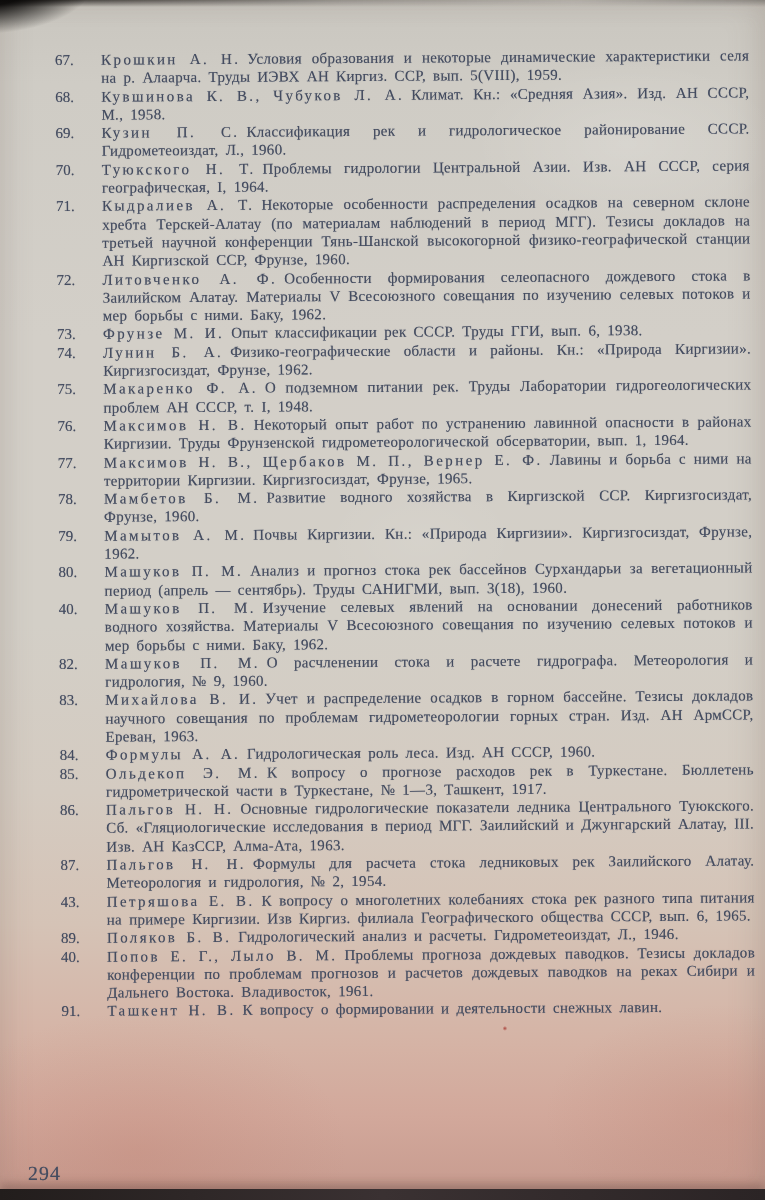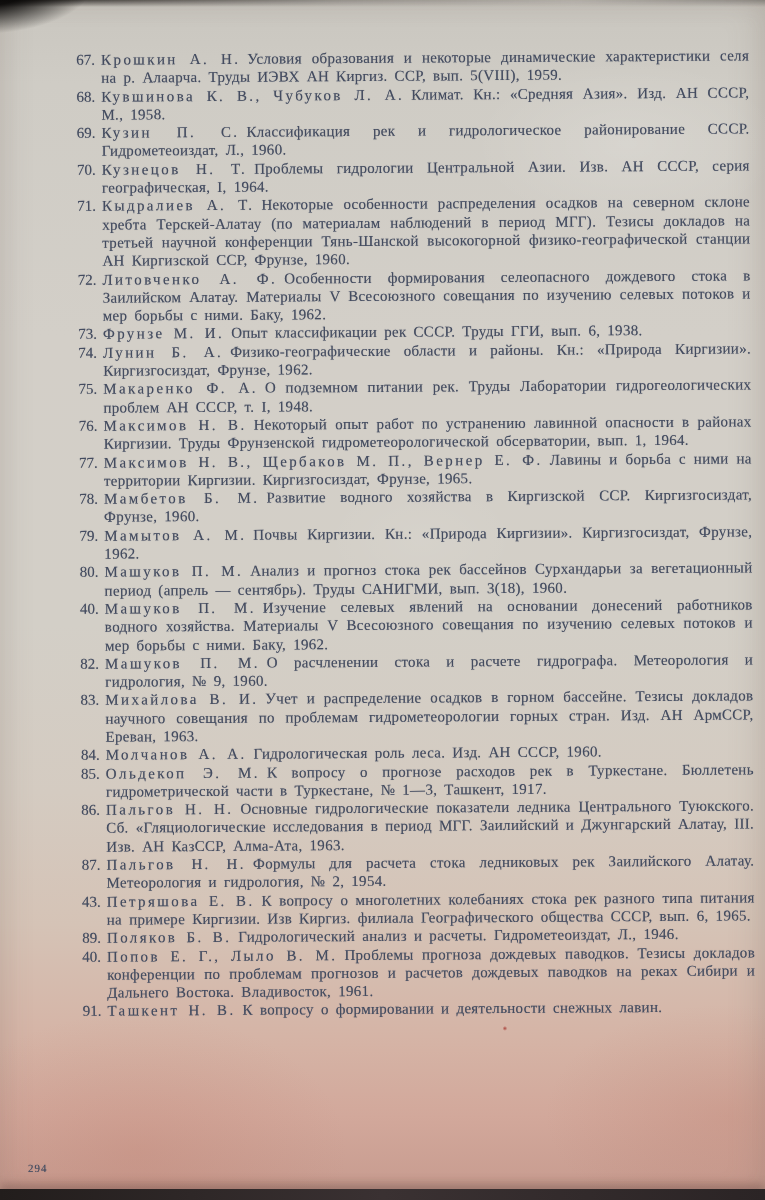--- a/index.html
+++ b/index.html
@@ -59,45 +59,45 @@
     color:var(--ink);
     font-family:"Liberation Serif","DejaVu Serif",serif;
     font-size:15px;line-height:18.3px;
     text-shadow:0 0 .7px rgba(68,76,96,.55);
   }
   .entry{
     position:relative;padding-left:46px;
     text-align:justify;
     letter-spacing:.3px;word-spacing:3px;
   }
-  .entry .num{position:absolute;left:0;top:0;width:40px;text-align:right;letter-spacing:0;}
+  .entry .num{position:absolute;left:0;top:0;width:40px;letter-spacing:0;}
   .entry .author{letter-spacing:2.4px;margin-right:7px;}
   .page-number{
     position:absolute;top:1162px;left:28px;
     color:var(--ink);
     font-family:"Liberation Serif","DejaVu Serif",serif;
-    font-size:11px;letter-spacing:1px;
+    font-size:20px;letter-spacing:1px;
     text-shadow:0 0 .7px rgba(68,76,96,.55);
     transform:rotate(-.38deg);
   }
 </style>
 </head>
 <body>
 
 <div class="scan">
   <div class="blotches"></div>
 
   <div class="content">
   <div class="entry"><span class="num">67.</span><span class="author">Крошкин А. Н.</span><span class="rest">Условия образования и некоторые динамические характеристики селя на р. Алаарча. Труды ИЭВХ АН Киргиз. ССР, вып. 5(VIII), 1959.</span></div>
 
   <div class="entry"><span class="num">68.</span><span class="author">Кувшинова К. В., Чубуков Л. А.</span><span class="rest">Климат. Кн.: «Средняя Азия». Изд. АН СССР, М., 1958.</span></div>
 
   <div class="entry"><span class="num">69.</span><span class="author">Кузин П. С.</span><span class="rest">Классификация рек и гидрологическое районирование СССР. Гидрометеоиздат, Л., 1960.</span></div>
 
-  <div class="entry"><span class="num">70.</span><span class="author">Кузнецов Н. Т.</span><span class="rest">Проблемы гидрологии Центральной Азии. Изв. АН СССР, серия географическая, I, 1964.</span></div>
+  <div class="entry"><span class="num">70.</span><span class="author">Туюкского Н. Т.</span><span class="rest">Проблемы гидрологии Центральной Азии. Изв. АН СССР, серия географическая, I, 1964.</span></div>
 
   <div class="entry"><span class="num">71.</span><span class="author">Кыдралиев А. Т.</span><span class="rest">Некоторые особенности распределения осадков на северном склоне хребта Терскей-Алатау (по материалам наблюдений в период МГГ). Тезисы докладов на третьей научной конференции Тянь-Шанской высокогорной физико-географической станции АН Киргизской ССР, Фрунзе, 1960.</span></div>
 
   <div class="entry"><span class="num">72.</span><span class="author">Литовченко А. Ф.</span><span class="rest">Особенности формирования селеопасного дождевого стока в Заилийском Алатау. Материалы V Всесоюзного совещания по изучению селевых потоков и мер борьбы с ними. Баку, 1962.</span></div>
 
   <div class="entry"><span class="num">73.</span><span class="author">Фрунзе М. И.</span><span class="rest">Опыт классификации рек СССР. Труды ГГИ, вып. 6, 1938.</span></div>
 
   <div class="entry"><span class="num">74.</span><span class="author">Лунин Б. А.</span><span class="rest">Физико-географические области и районы. Кн.: «Природа Киргизии». Киргизгосиздат, Фрунзе, 1962.</span></div>
 
   <div class="entry"><span class="num">75.</span><span class="author">Макаренко Ф. А.</span><span class="rest">О подземном питании рек. Труды Лаборатории гидрогеологических проблем АН СССР, т. I, 1948.</span></div>
@@ -111,21 +111,21 @@
   <div class="entry"><span class="num">79.</span><span class="author">Мамытов А. М.</span><span class="rest">Почвы Киргизии. Кн.: «Природа Киргизии». Киргизгосиздат, Фрунзе, 1962.</span></div>
 
   <div class="entry"><span class="num">80.</span><span class="author">Машуков П. М.</span><span class="rest">Анализ и прогноз стока рек бассейнов Сурхандарьи за вегетационный период (апрель — сентябрь). Труды САНИГМИ, вып. 3(18), 1960.</span></div>
 
   <div class="entry"><span class="num">40.</span><span class="author">Машуков П. М.</span><span class="rest">Изучение селевых явлений на основании донесений работников водного хозяйства. Материалы V Всесоюзного совещания по изучению селевых потоков и мер борьбы с ними. Баку, 1962.</span></div>
 
   <div class="entry"><span class="num">82.</span><span class="author">Машуков П. М.</span><span class="rest">О расчленении стока и расчете гидрографа. Метеорология и гидрология, № 9, 1960.</span></div>
 
   <div class="entry"><span class="num">83.</span><span class="author">Михайлова В. И.</span><span class="rest">Учет и распределение осадков в горном бассейне. Тезисы докладов научного совещания по проблемам гидрометеорологии горных стран. Изд. АН АрмССР, Ереван, 1963.</span></div>
 
-  <div class="entry"><span class="num">84.</span><span class="author">Молчанов А. А.</span><span class="rest">Гидрологическая роль леса. Изд. АН СССР, 1960.</span></div>
+  <div class="entry"><span class="num">84.</span><span class="author">Формулы А. А.</span><span class="rest">Гидрологическая роль леса. Изд. АН СССР, 1960.</span></div>
 
   <div class="entry"><span class="num">85.</span><span class="author">Ольдекоп Э. М.</span><span class="rest">К вопросу о прогнозе расходов рек в Туркестане. Бюллетень гидрометрической части в Туркестане, № 1—3, Ташкент, 1917.</span></div>
 
   <div class="entry"><span class="num">86.</span><span class="author">Пальгов Н. Н.</span><span class="rest">Основные гидрологические показатели ледника Центрального Туюкского. Сб. «Гляциологические исследования в период МГГ. Заилийский и Джунгарский Алатау, III. Изв. АН КазССР, Алма-Ата, 1963.</span></div>
 
   <div class="entry"><span class="num">87.</span><span class="author">Пальгов Н. Н.</span><span class="rest">Формулы для расчета стока ледниковых рек Заилийского Алатау. Метеорология и гидрология, № 2, 1954.</span></div>
 
   <div class="entry"><span class="num">43.</span><span class="author">Петряшова Е. В.</span><span class="rest">К вопросу о многолетних колебаниях стока рек разного типа питания на примере Киргизии. Изв Киргиз. филиала Географического общества СССР, вып. 6, 1965.</span></div>
 
   <div class="entry"><span class="num">89.</span><span class="author">Поляков Б. В.</span><span class="rest">Гидрологический анализ и расчеты. Гидрометеоиздат, Л., 1946.</span></div>

